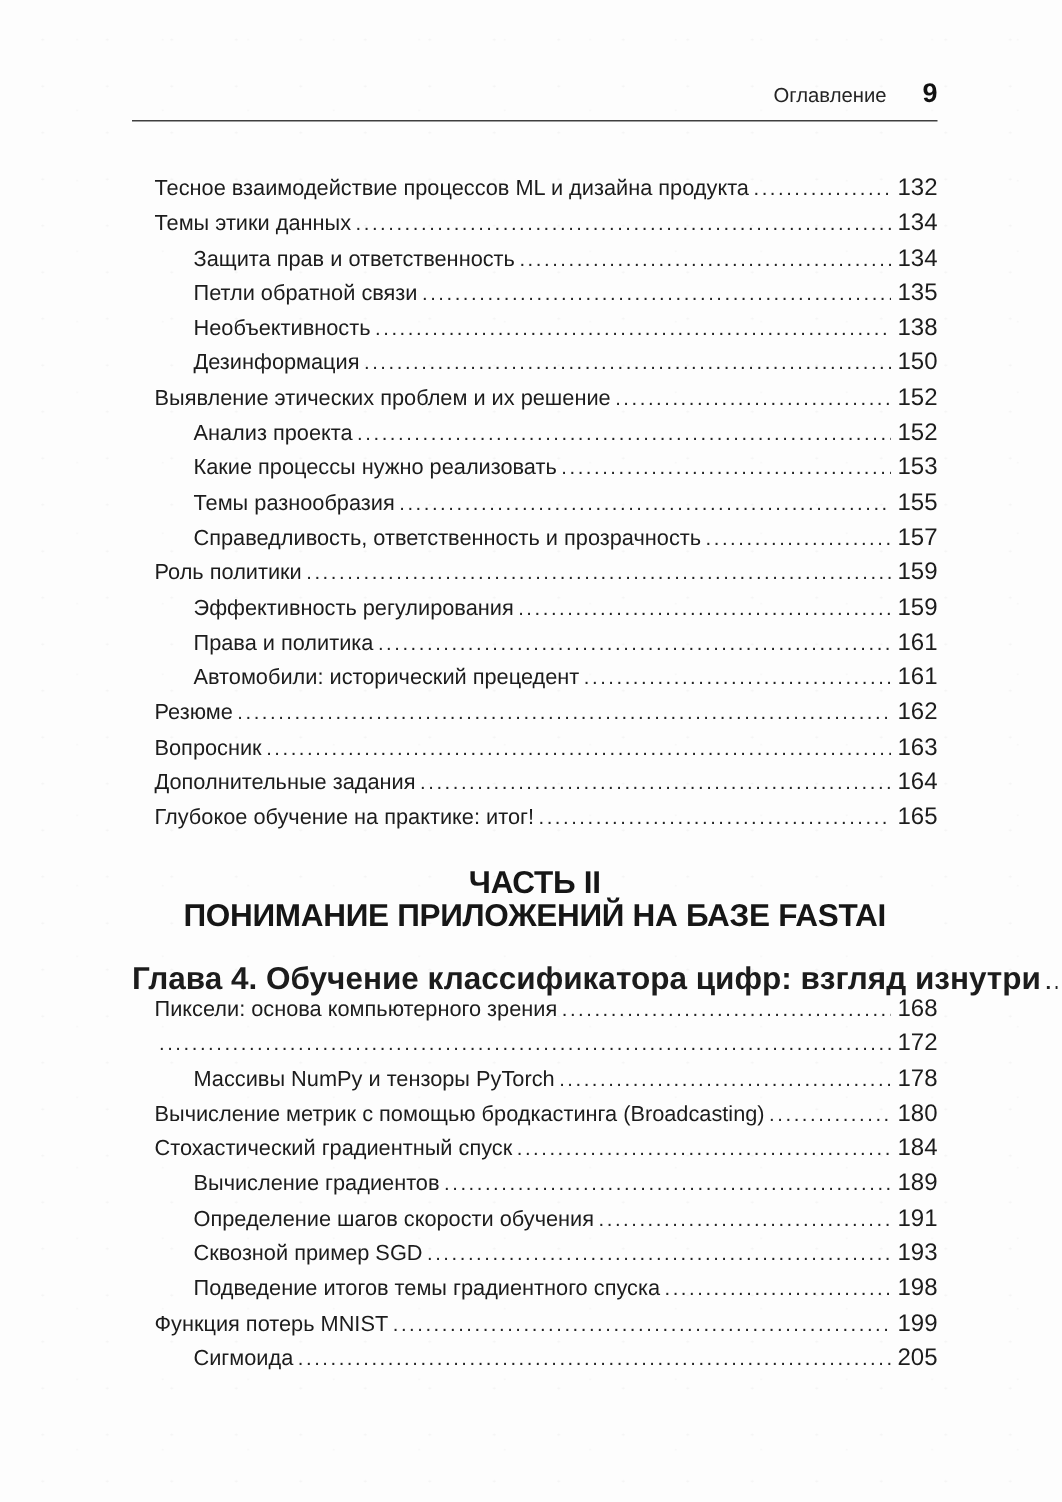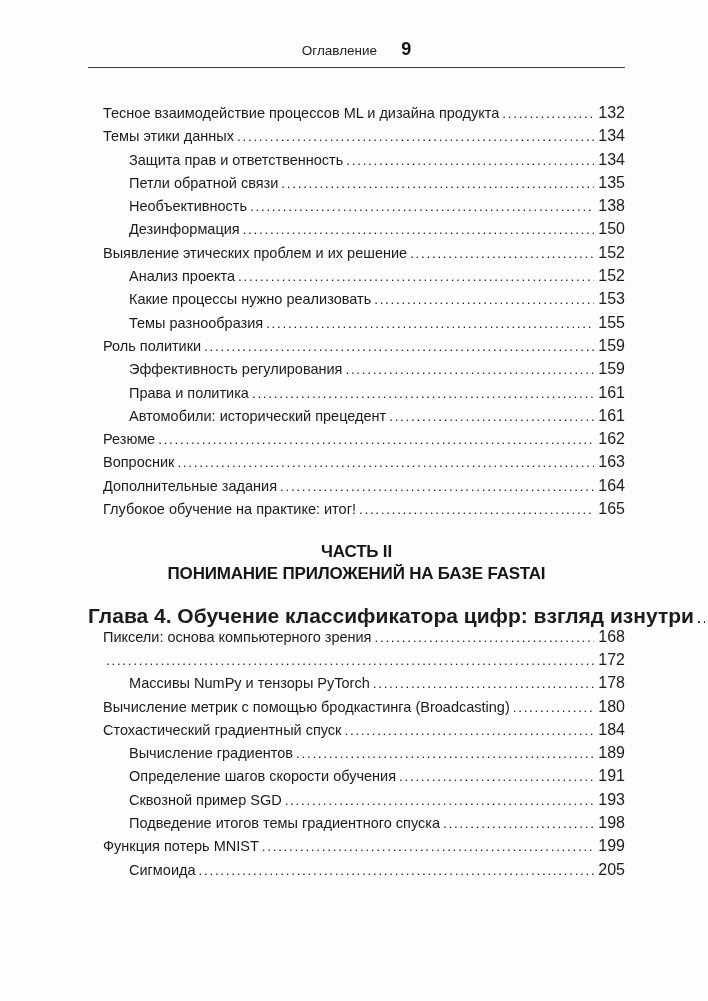--- a/index.html
+++ b/index.html
@@ -12,42 +12,42 @@
       #fdfdfd;
     background-size:43px 31px,57px 47px;
     background-position:7px 11px,23px 3px;
     color:#1c1c1c;
     -webkit-font-smoothing:antialiased;
   }
   .page{position:relative;width:708px;height:1001px;}
   .content{position:absolute;left:88px;top:0;width:537px;}
 
   
-  .hdr{display:flex;justify-content:center;align-items:baseline;
-       gap:24px;margin-top:39px;}
+  .hdr{display:flex;justify-content:flex-end;align-items:baseline;
+       padding-top:52px;gap:24px;}
   .hdr-title{font-size:13.5px;color:#242424;}
   .hdr-page{font-size:18px;font-weight:bold;color:#111;}
   .rule{border-bottom:1.5px solid #3f3f3f;margin-top:7px;height:0;}
 
   
   .list{margin-top:36px;}
   .row{display:flex;align-items:baseline;height:23.3px;font-size:14.5px;}
   .row .t{white-space:nowrap;}
   .row .leader{flex:1 1 auto;overflow:hidden;margin:0 4px 0 3px;min-width:8px;}
   .row .leader::after{
     content:"...................................................................................................................................................................";
     white-space:nowrap;letter-spacing:1.7px;color:#242424;font-size:13.5px;
   }
   .row .pg{text-align:right;white-space:nowrap;font-size:16px;}
   .lvl1{padding-left:15px;}
   .lvl2{padding-left:41px;}
 
   
   .part{margin-top:18px;text-align:center;font-weight:bold;color:#161616;}
-  .part div{font-size:17px;line-height:22px;letter-spacing:-0.2px;}
+  .part div{font-size:21px;line-height:22px;letter-spacing:-0.2px;}
 
   
   .chapter{margin-top:19px;font-weight:bold;}
   .chapter .t,.chapter .pg{font-size:21px;}
   .chapter .leader::after{font-weight:bold;letter-spacing:2.2px;}
   .list2{margin-top:0;}
 </style>
 </head>
 <body>
 
@@ -114,20 +114,25 @@
     <span class="leader"></span>
     <span class="pg">153</span>
   </div>
 
   <div class="row lvl2">
     <span class="t">Темы разнообразия</span>
     <span class="leader"></span>
     <span class="pg">155</span>
   </div>
 
+  <div class="row lvl2">
+    <span class="t">Справедливость, ответственность и прозрачность</span>
+    <span class="leader"></span>
+    <span class="pg">157</span>
+  </div>
 
   <div class="row lvl1">
     <span class="t">Роль политики</span>
     <span class="leader"></span>
     <span class="pg">159</span>
   </div>
 
   <div class="row lvl2">
     <span class="t">Эффективность регулирования</span>
     <span class="leader"></span>

